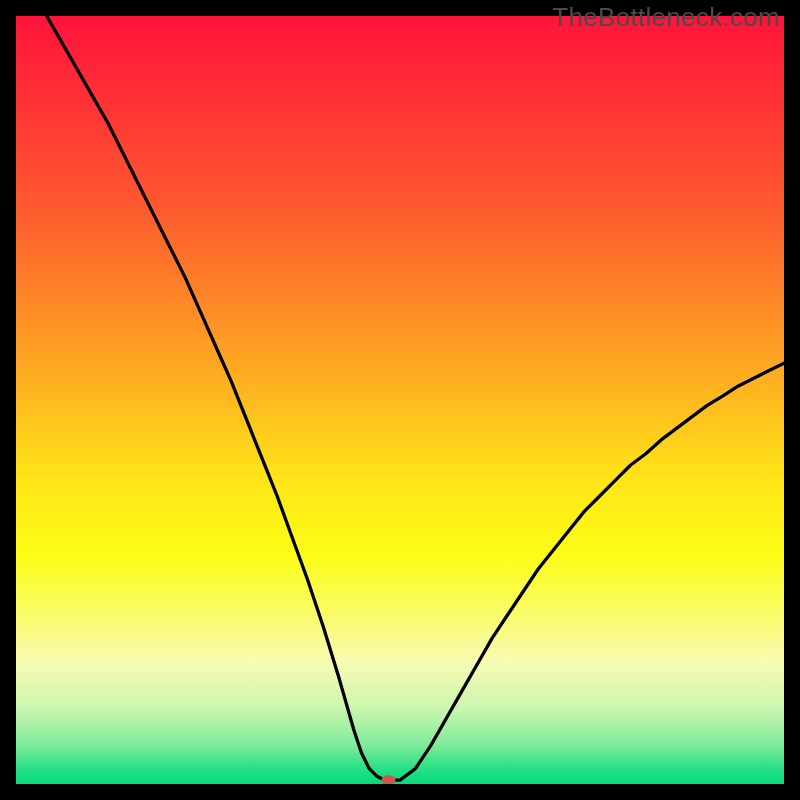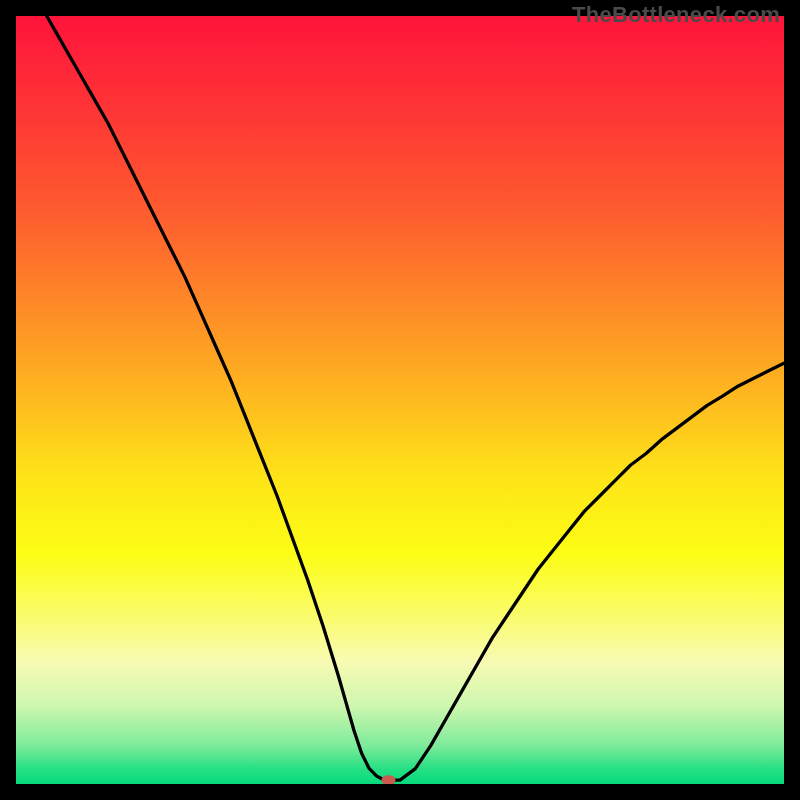--- a/index.html
+++ b/index.html
@@ -24,22 +24,22 @@
     left: 0;
     top: 0;
     width: 768px;
     height: 768px;
   }
   .watermark {
     position: absolute;
     top: 2px;
     right: 20px;
     color: #4a4a4a;
-    font-size: 22px;
-    font-weight: 700;
+    font-size: 26px;
+    font-weight: 400;
     letter-spacing: 0.3px;
   }
 </style>
 </head>
 <body>
 
 <div class="frame">
   <svg class="plot-area" viewBox="0 0 768 768" preserveAspectRatio="none">
     <defs>
       <linearGradient id="bg-grad" x1="0" y1="0" x2="0" y2="1">

